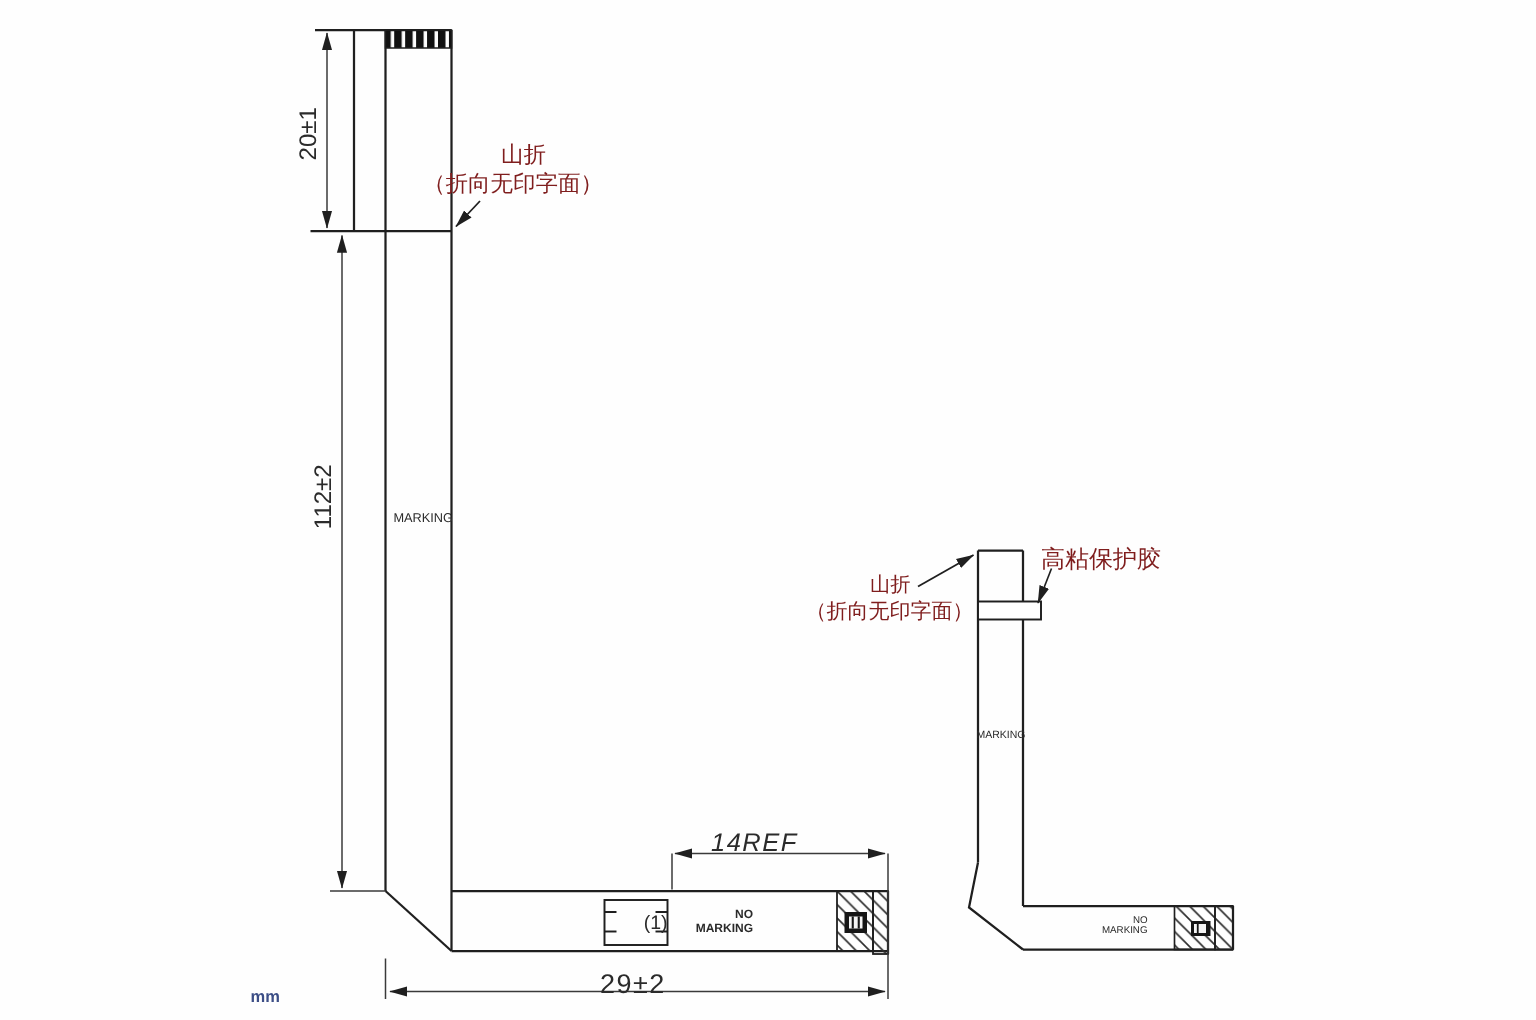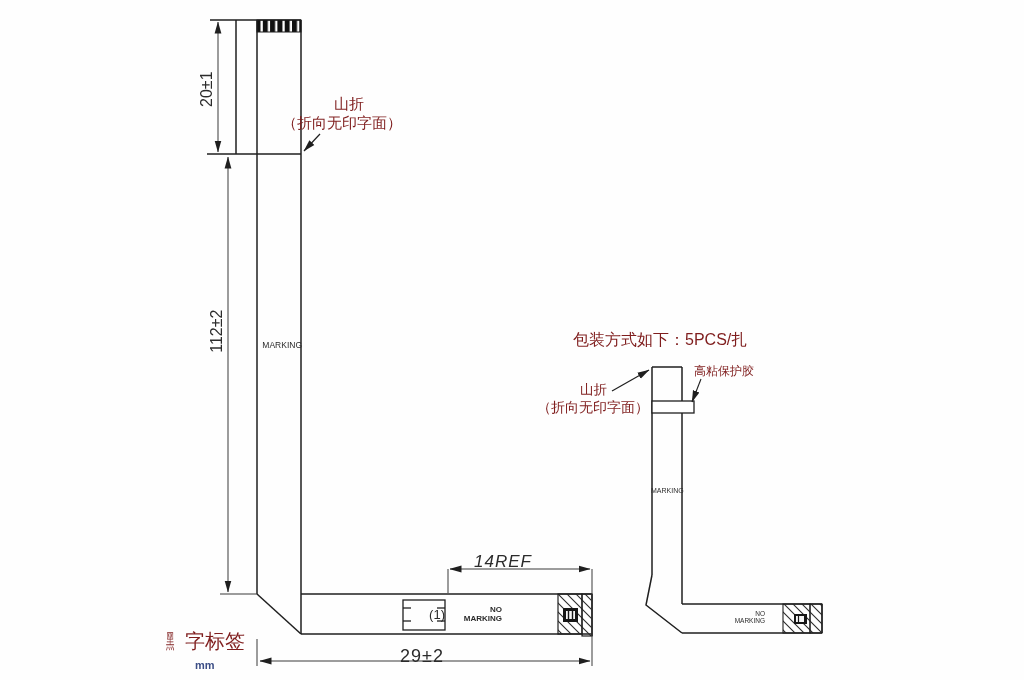--- a/index.html
+++ b/index.html
@@ -6,21 +6,21 @@
   #stage{
     position:relative;width:1024px;height:680px;background:#fefefe;overflow:hidden;
     font-family:"Liberation Sans","DejaVu Sans",sans-serif;
   }
   #linework{position:absolute;left:0;top:0;width:1024px;height:680px;}
   .t{position:absolute;color:#2b2b2b;white-space:pre-line;line-height:1.15;}
   .cjk{color:#7f1d1d;}
   .rot{transform:rotate(-90deg);transform-origin:center center;text-align:center;}
   .ctr{text-align:right;}
   .narrow{display:inline-block;transform:scaleX(0.42);transform-origin:left center;letter-spacing:-1px;}
-  .unit{color:#3c4e86;font-weight:bold;margin-left:28px;}
+  .unit{color:#3c4e86;font-weight:bold;}
 </style>
 </head>
 <body>
 
 <div id="stage">
 
   <svg id="linework" viewBox="0 0 1024 680" xmlns="http://www.w3.org/2000/svg">
     <defs>
       <marker id="arr" viewBox="0 0 12 8" refX="11.5" refY="4" markerWidth="12" markerHeight="8" orient="auto-start-reverse" markerUnits="userSpaceOnUse">
         <path d="M0,0.6 L12,4 L0,7.4 Z" fill="#1f1f1f"></path>
@@ -113,26 +113,22 @@
   <div class="t" style="left:400px;top:646px;font-size:18px;letter-spacing:1px;">29±2</div>
 
   <div class="t cjk" style="left:334px;top:95px;font-size:15px;">山折</div>
   <div class="t cjk" style="left:282px;top:114px;font-size:15px;">（折向无印字面）</div>
 
   <div class="t ctr" style="left:255px;top:341px;width:47px;font-size:8.5px;">MARKING</div>
   <div class="t ctr" style="left:452px;top:605px;width:50px;font-size:8px;line-height:9px;font-weight:bold;">NO
 MARKING</div>
   <div class="t ctr" style="left:403px;top:600px;width:42px;height:30px;line-height:30px;font-size:13px;">(1)</div>
 
-  <div class="t cjk" style="left:166px;top:607px;font-size:20px;">
-    <span class="narrow">黑</span><span>字标签</span>
-  </div>
   <div class="t unit" style="left:167px;top:659px;font-size:11px;">mm</div>
 
-  <div class="t cjk" style="left:573px;top:331px;font-size:16px;">包装方式如下：5PCS/扎</div>
   <div class="t cjk" style="left:580px;top:382px;font-size:13.5px;">山折</div>
   <div class="t cjk" style="left:537px;top:399px;font-size:14px;">（折向无印字面）</div>
-  <div class="t cjk" style="left:694px;top:365px;font-size:12px;">高粘保护胶</div>
+  <div class="t cjk" style="left:694px;top:365px;font-size:16px;">高粘保护胶</div>
   <div class="t ctr" style="left:651px;top:487px;width:32px;font-size:7px;">MARKING</div>
   <div class="t ctr" style="left:725px;top:610px;width:40px;font-size:6.5px;line-height:7px;">NO
 MARKING</div>
 
 </div>
 
 </body></html>

